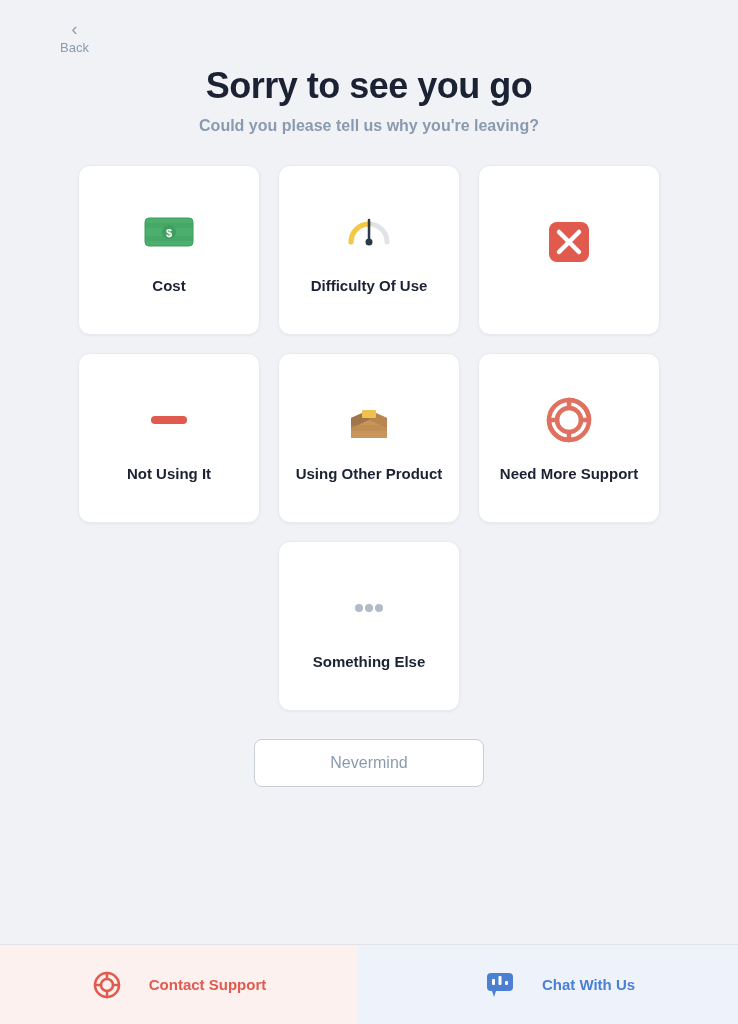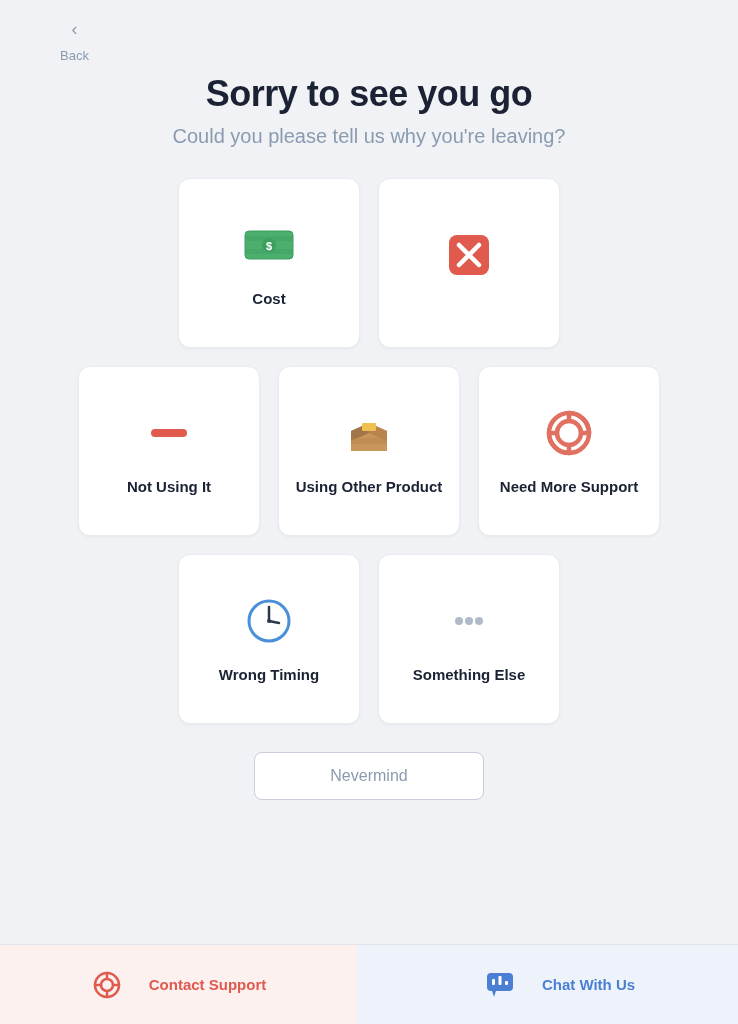--- a/index.html
+++ b/index.html
@@ -35,35 +35,36 @@
       cursor: pointer;
       color: #8a9bb0;
       margin-bottom: 10px;
     }
     .back-chevron {
       font-size: 18px;
       line-height: 1;
     }
     .back-label {
       font-size: 13px;
-      margin-top: 10px;
+      margin-top: 2px;
     }
     .page-title {
       font-size: 36px;
       font-weight: 700;
       color: #1a2233;
       text-align: right;
       margin-bottom: 10px;
       letter-spacing: -0.5px;
     }
     .page-subtitle {
-      font-size: 20px;
+      font-size: 16px;
       color: #8a9bb0;
       text-align: center;
       margin-bottom: 30px;
+      font-weight: bold;
     }
     .grid-row {
       display: flex;
       gap: 18px;
       margin-bottom: 18px;
       justify-content: center;
     }
     .option-card {
       background: #ffffff;
       border-radius: 12px;
@@ -157,20 +158,35 @@
             <rect x="4" y="14" width="48" height="28" rx="4" fill="none" stroke="#3d9e5e" stroke-width="1"></rect>
             <rect x="4" y="19" width="48" height="5" fill="#3d9e5e" opacity="0.4"></rect>
             <rect x="4" y="32" width="48" height="5" fill="#3d9e5e" opacity="0.4"></rect>
             <circle cx="28" cy="28" r="7" fill="#3d9e5e"></circle>
             <text x="28" y="32.5" text-anchor="middle" fill="#ffffff" font-size="11" font-weight="bold" font-family="sans-serif">$</text>
           </svg>
         </div>
         <span class="option-label">Cost</span>
       </div>
 
+      <div class="option-card">
+        <div class="option-icon">
+          <svg width="56" height="56" viewBox="0 0 56 56">
+
+            <path d="M 10 38 A 18 18 0 0 1 46 38" fill="none" stroke="#e0e4e8" stroke-width="5" stroke-linecap="round"></path>
+
+            <path d="M 10 38 A 18 18 0 0 1 28 20" fill="none" stroke="#f5c842" stroke-width="5" stroke-linecap="round"></path>
+
+            <line x1="28" y1="38" x2="28" y2="16" stroke="#2a3a4a" stroke-width="2.5" stroke-linecap="round"></line>
+
+            <circle cx="28" cy="38" r="3.5" fill="#2a3a4a"></circle>
+          </svg>
+        </div>
+        <span class="option-label">Difficulty Of Use</span>
+      </div>
 
       <div class="option-card">
         <div class="option-icon">
           <svg width="56" height="56" viewBox="0 0 56 56">
             <rect x="8" y="8" width="40" height="40" rx="8" fill="#e05a4e"></rect>
             <line x1="18" y1="18" x2="38" y2="38" stroke="white" stroke-width="4.5" stroke-linecap="round"></line>
             <line x1="38" y1="18" x2="18" y2="38" stroke="white" stroke-width="4.5" stroke-linecap="round"></line>
           </svg>
         </div>
       </div>
@@ -223,32 +239,20 @@
             <path d="M28 48 A20 20 0 0 1 8 28" fill="none" stroke="#e07060" stroke-width="4.5"></path>
           </svg>
         </div>
         <span class="option-label">Need More Support</span>
       </div>
 
     </div>
 
     <div class="grid-row">
 
-      <div class="option-card">
-        <div class="option-icon">
-          <svg width="56" height="56" viewBox="0 0 56 56">
-            <circle cx="28" cy="28" r="20" fill="none" stroke="#4a90d9" stroke-width="3"></circle>
-
-            <line x1="28" y1="28" x2="28" y2="14" stroke="#2a3a4a" stroke-width="2.5" stroke-linecap="round"></line>
-            <line x1="28" y1="28" x2="38" y2="30" stroke="#2a3a4a" stroke-width="2.5" stroke-linecap="round"></line>
-            <circle cx="28" cy="28" r="2" fill="#2a3a4a"></circle>
-          </svg>
-        </div>
-        <span class="option-label">Wrong Timing</span>
-      </div>
 
       <div class="option-card">
         <div class="option-icon">
           <svg width="56" height="56" viewBox="0 0 56 56">
             <circle cx="18" cy="28" r="4" fill="#b0bac8"></circle>
             <circle cx="28" cy="28" r="4" fill="#b0bac8"></circle>
             <circle cx="38" cy="28" r="4" fill="#b0bac8"></circle>
           </svg>
         </div>
         <span class="option-label">Something Else</span>

